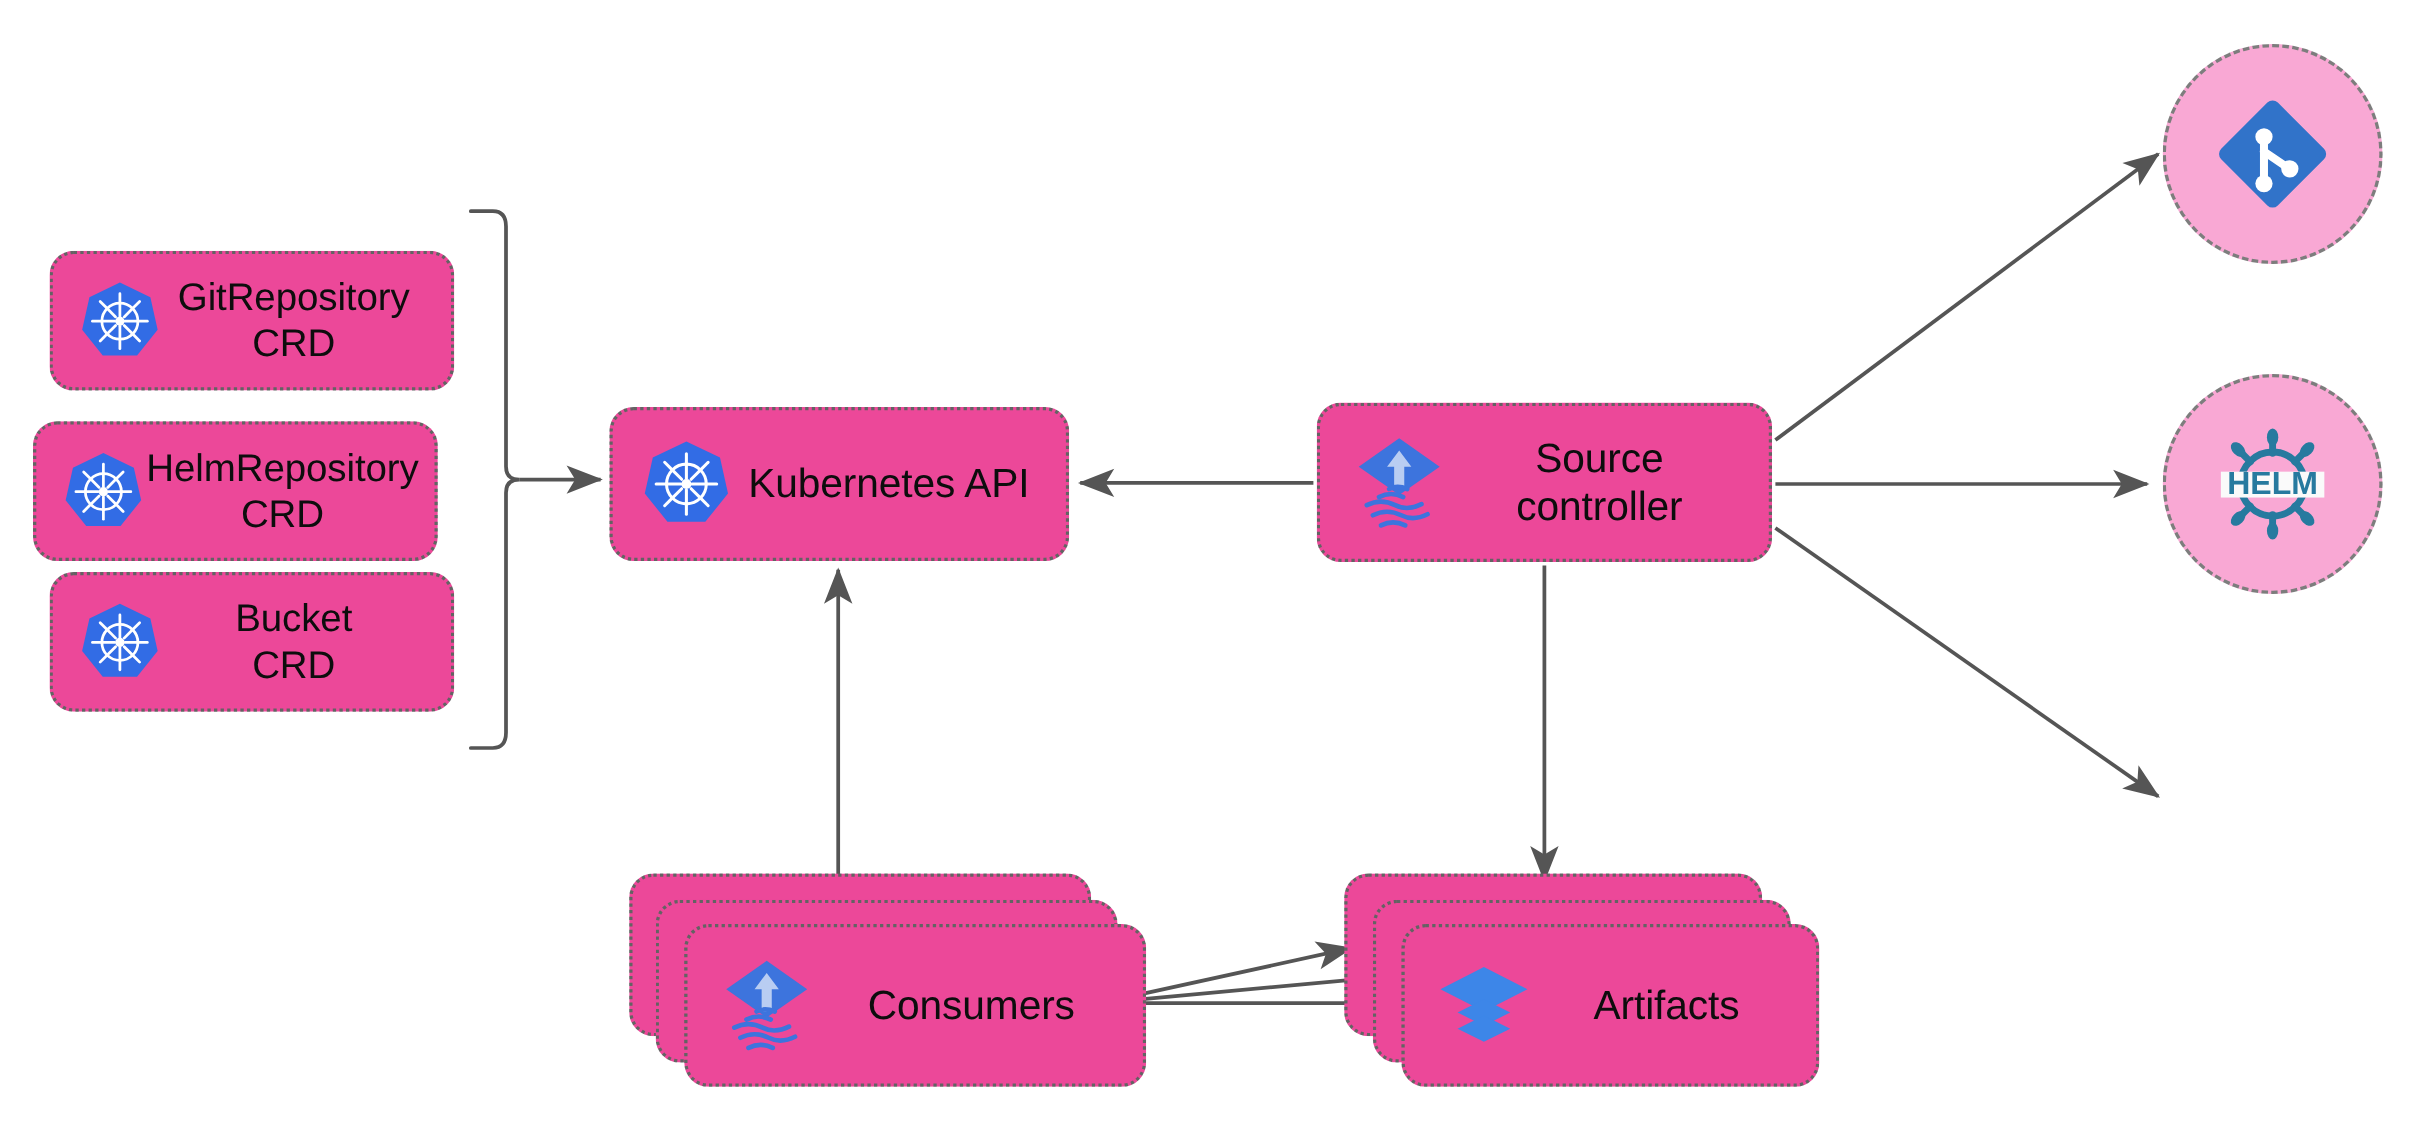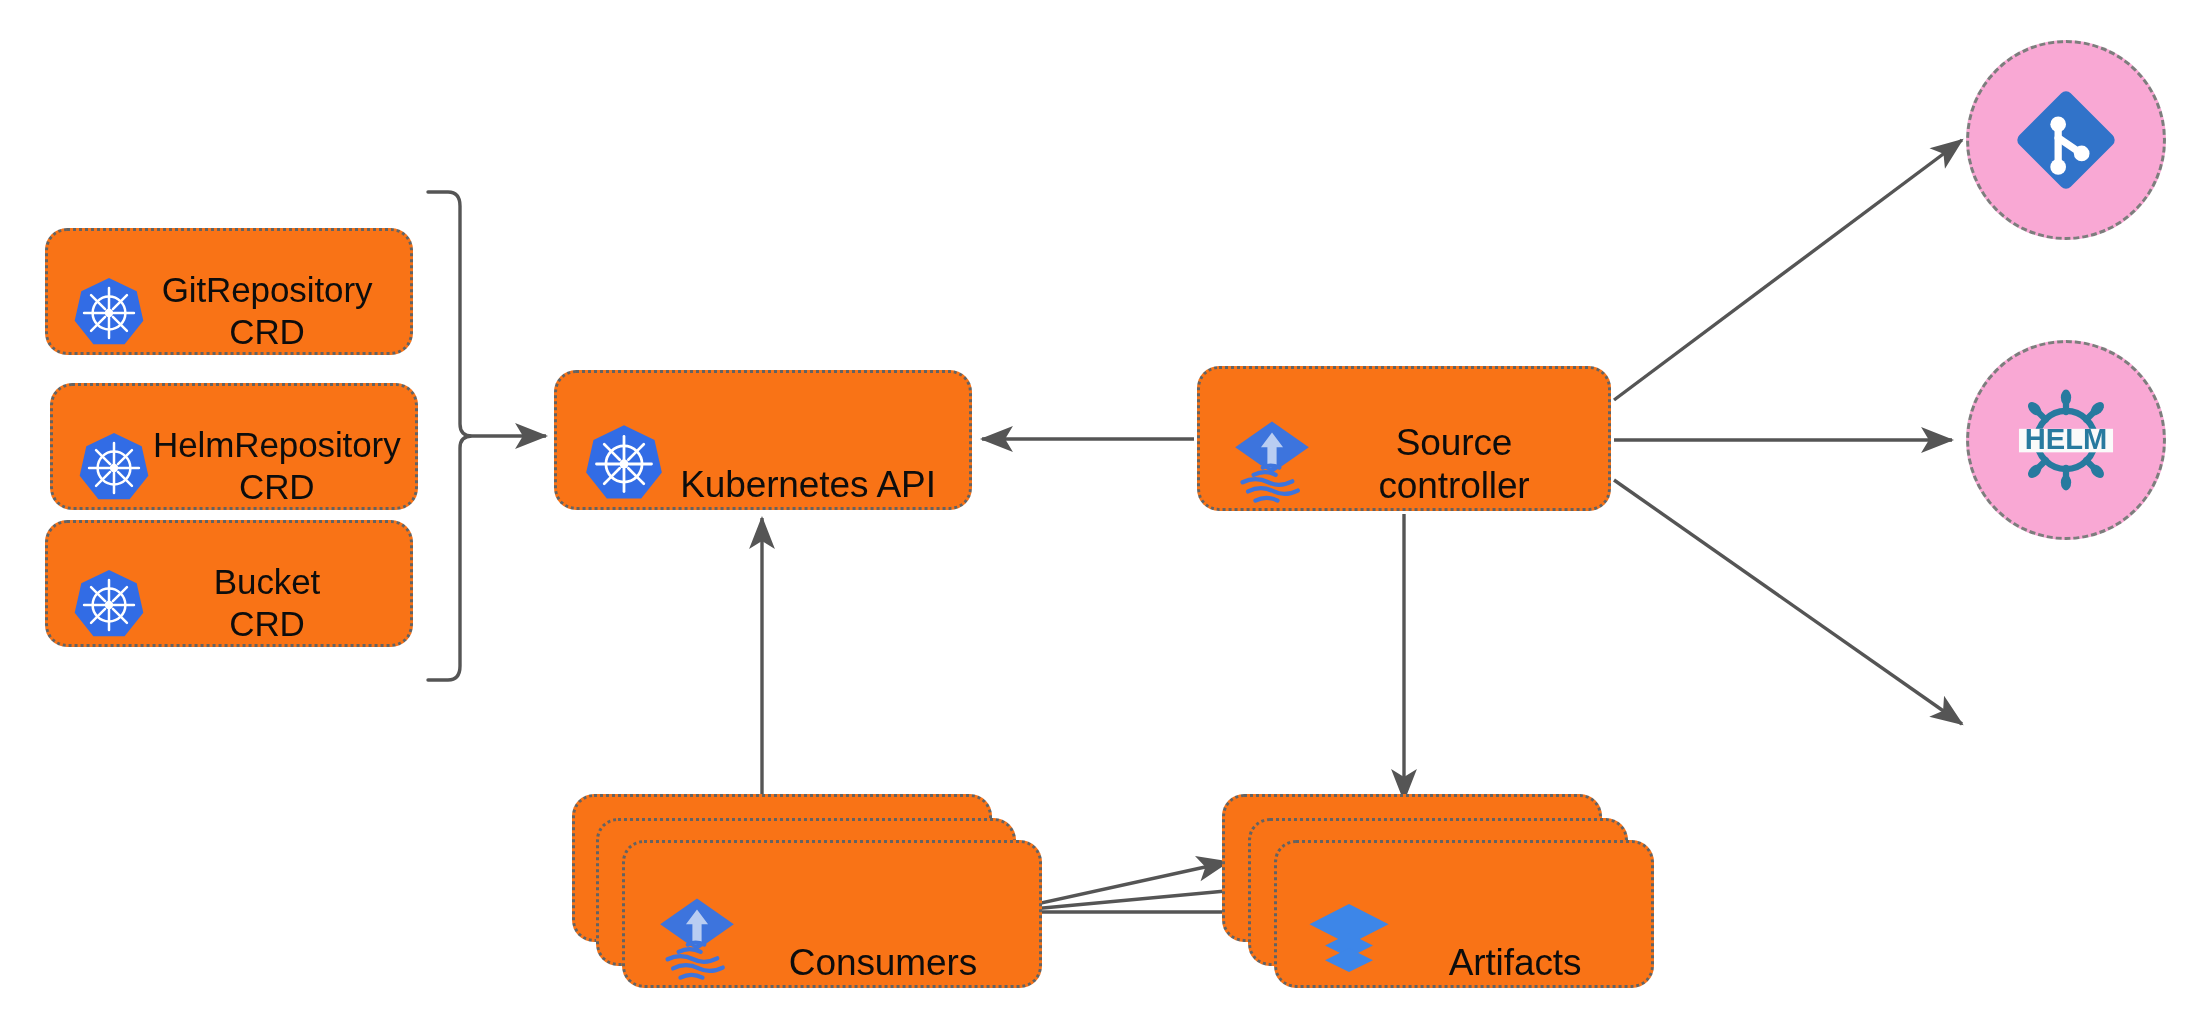--- a/index.html
+++ b/index.html
@@ -28,25 +28,25 @@
     width: 2196px;
     height: 1030px;
     pointer-events: none;
     z-index: 1;
   }
 
   
   .node {
     position: absolute;
     box-sizing: border-box;
-    background: #f97316;
+    background: #ec4899;
     border: 3px dotted #636363;
     border-radius: 22px;
     display: flex;
-    align-items: flex-end;
+    align-items: center;
     z-index: 3;
   }
   .node.ghost {
     z-index: 2;
   }
 
   .node-icon {
     flex: 0 0 auto;
     display: flex;
     align-items: center;
@@ -185,21 +185,21 @@
           <line x1="65" y1="35" x2="55" y2="45"></line>
           <line x1="45" y1="55" x2="35" y2="65"></line>
         </g>
         <circle cx="50" cy="50" r="5.4" fill="#ffffff"></circle>
       </svg>
     </span>
     <span class="node-label">GitRepository
 CRD</span>
   </div>
 
-  <div class="node crd" style="left:50px; top:383px;">
+  <div class="node crd" style="left:30px; top:383px;">
     <span class="node-icon">
       <svg viewBox="0 0 100 100" width="100%" height="100%">
         <path d="M50 5 L85.5 22 L94 60 L70 90 L30 90 L6 60 L14.5 22 Z" fill="#326ce5"></path>
         <g fill="none" stroke="#ffffff" stroke-width="3.2" stroke-linecap="round">
           <circle cx="50" cy="50" r="21"></circle>
           <line x1="50" y1="18" x2="50" y2="29"></line>
           <line x1="50" y1="71" x2="50" y2="82"></line>
           <line x1="18" y1="50" x2="29" y2="50"></line>
           <line x1="71" y1="50" x2="82" y2="50"></line>
           <line x1="27" y1="27" x2="35" y2="35"></line>

